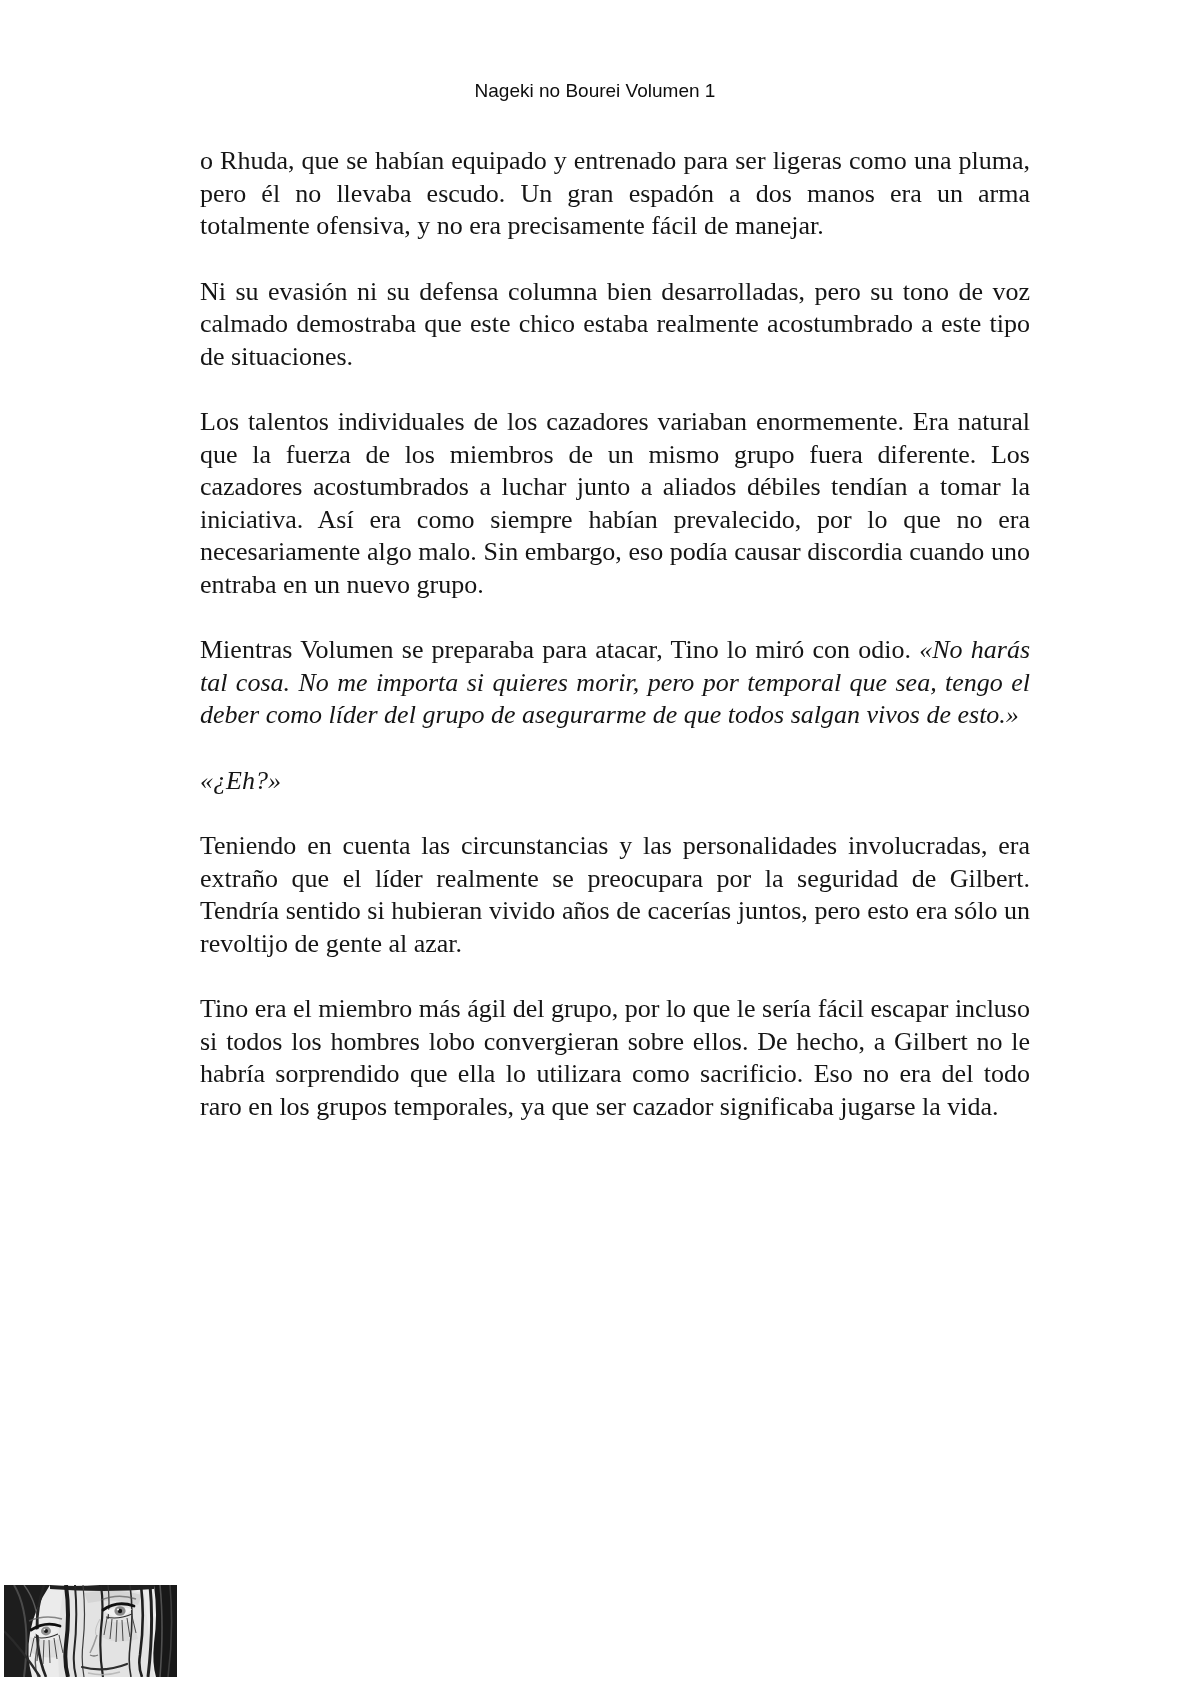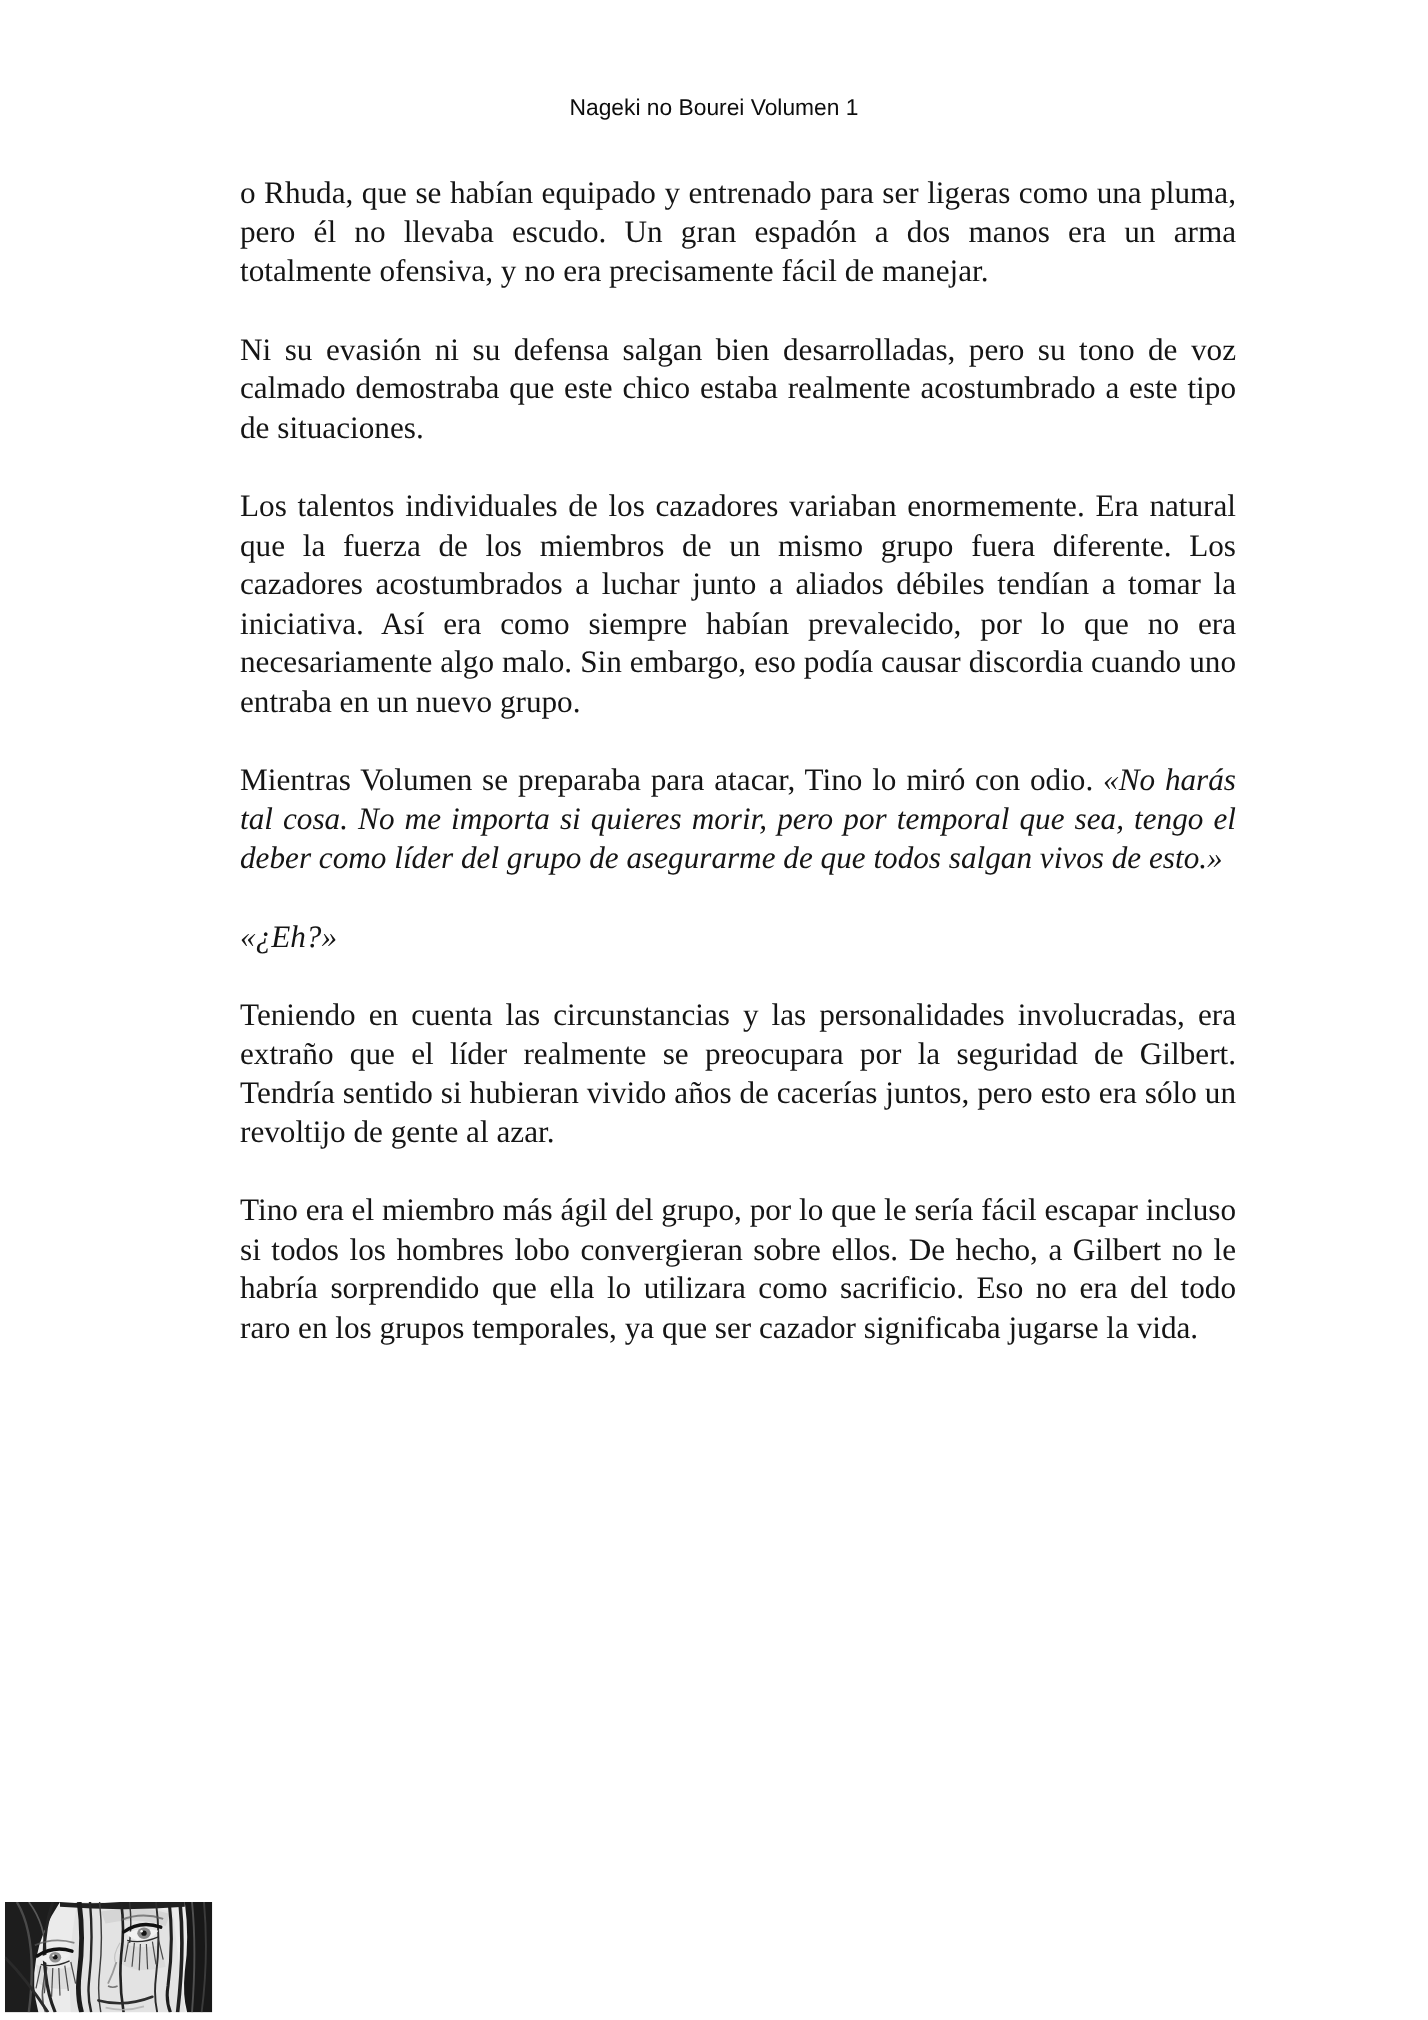--- a/index.html
+++ b/index.html
@@ -35,21 +35,21 @@
 <body>
 
 <div class="page">
 
   <header class="doc-header">
     <div>Nageki no Bourei Volumen 1</div>
   </header>
 
   <main class="doc-body">
       <p><span>o Rhuda, que se habían equipado y entrenado para ser ligeras como una pluma, pero él no llevaba escudo. Un gran espadón a dos manos era un arma totalmente ofensiva, y no era precisamente fácil de manejar.</span></p>
-      <p><span>Ni su evasión ni su defensa salgan bien desarrolladas, pero su tono de voz calmado demostraba que este chico estaba realmente acostumbrado a este tipo de situaciones.</span></p>
+      <p><span>Ni su evasión ni su defensa columna bien desarrolladas, pero su tono de voz calmado demostraba que este chico estaba realmente acostumbrado a este tipo de situaciones.</span></p>
       <p><span>Los talentos individuales de los cazadores variaban enormemente. Era natural que la fuerza de los miembros de un mismo grupo fuera diferente. Los cazadores acostumbrados a luchar junto a aliados débiles tendían a tomar la iniciativa. Así era como siempre habían prevalecido, por lo que no era necesariamente algo malo. Sin embargo, eso podía causar discordia cuando uno entraba en un nuevo grupo.</span></p>
       <p><span>Mientras Volumen se preparaba para atacar, Tino lo miró con odio. </span><span class="seg-italic">«No harás tal cosa. No me importa si quieres morir, pero por temporal que sea, tengo el deber como líder del grupo de asegurarme de que todos salgan vivos de esto.»</span></p>
       <p><span class="seg-italic">«¿Eh?»</span></p>
       <p><span>Teniendo en cuenta las circunstancias y las personalidades involucradas, era extraño que el líder realmente se preocupara por la seguridad de Gilbert. Tendría sentido si hubieran vivido años de cacerías juntos, pero esto era sólo un revoltijo de gente al azar.</span></p>
       <p><span>Tino era el miembro más ágil del grupo, por lo que le sería fácil escapar incluso si todos los hombres lobo convergieran sobre ellos. De hecho, a Gilbert no le habría sorprendido que ella lo utilizara como sacrificio. Eso no era del todo raro en los grupos temporales, ya que ser cazador significaba jugarse la vida.</span></p>
     </main>
 
   <figure class="footer-art">
     <svg viewBox="0 0 173 92" xmlns="http://www.w3.org/2000/svg">
 

